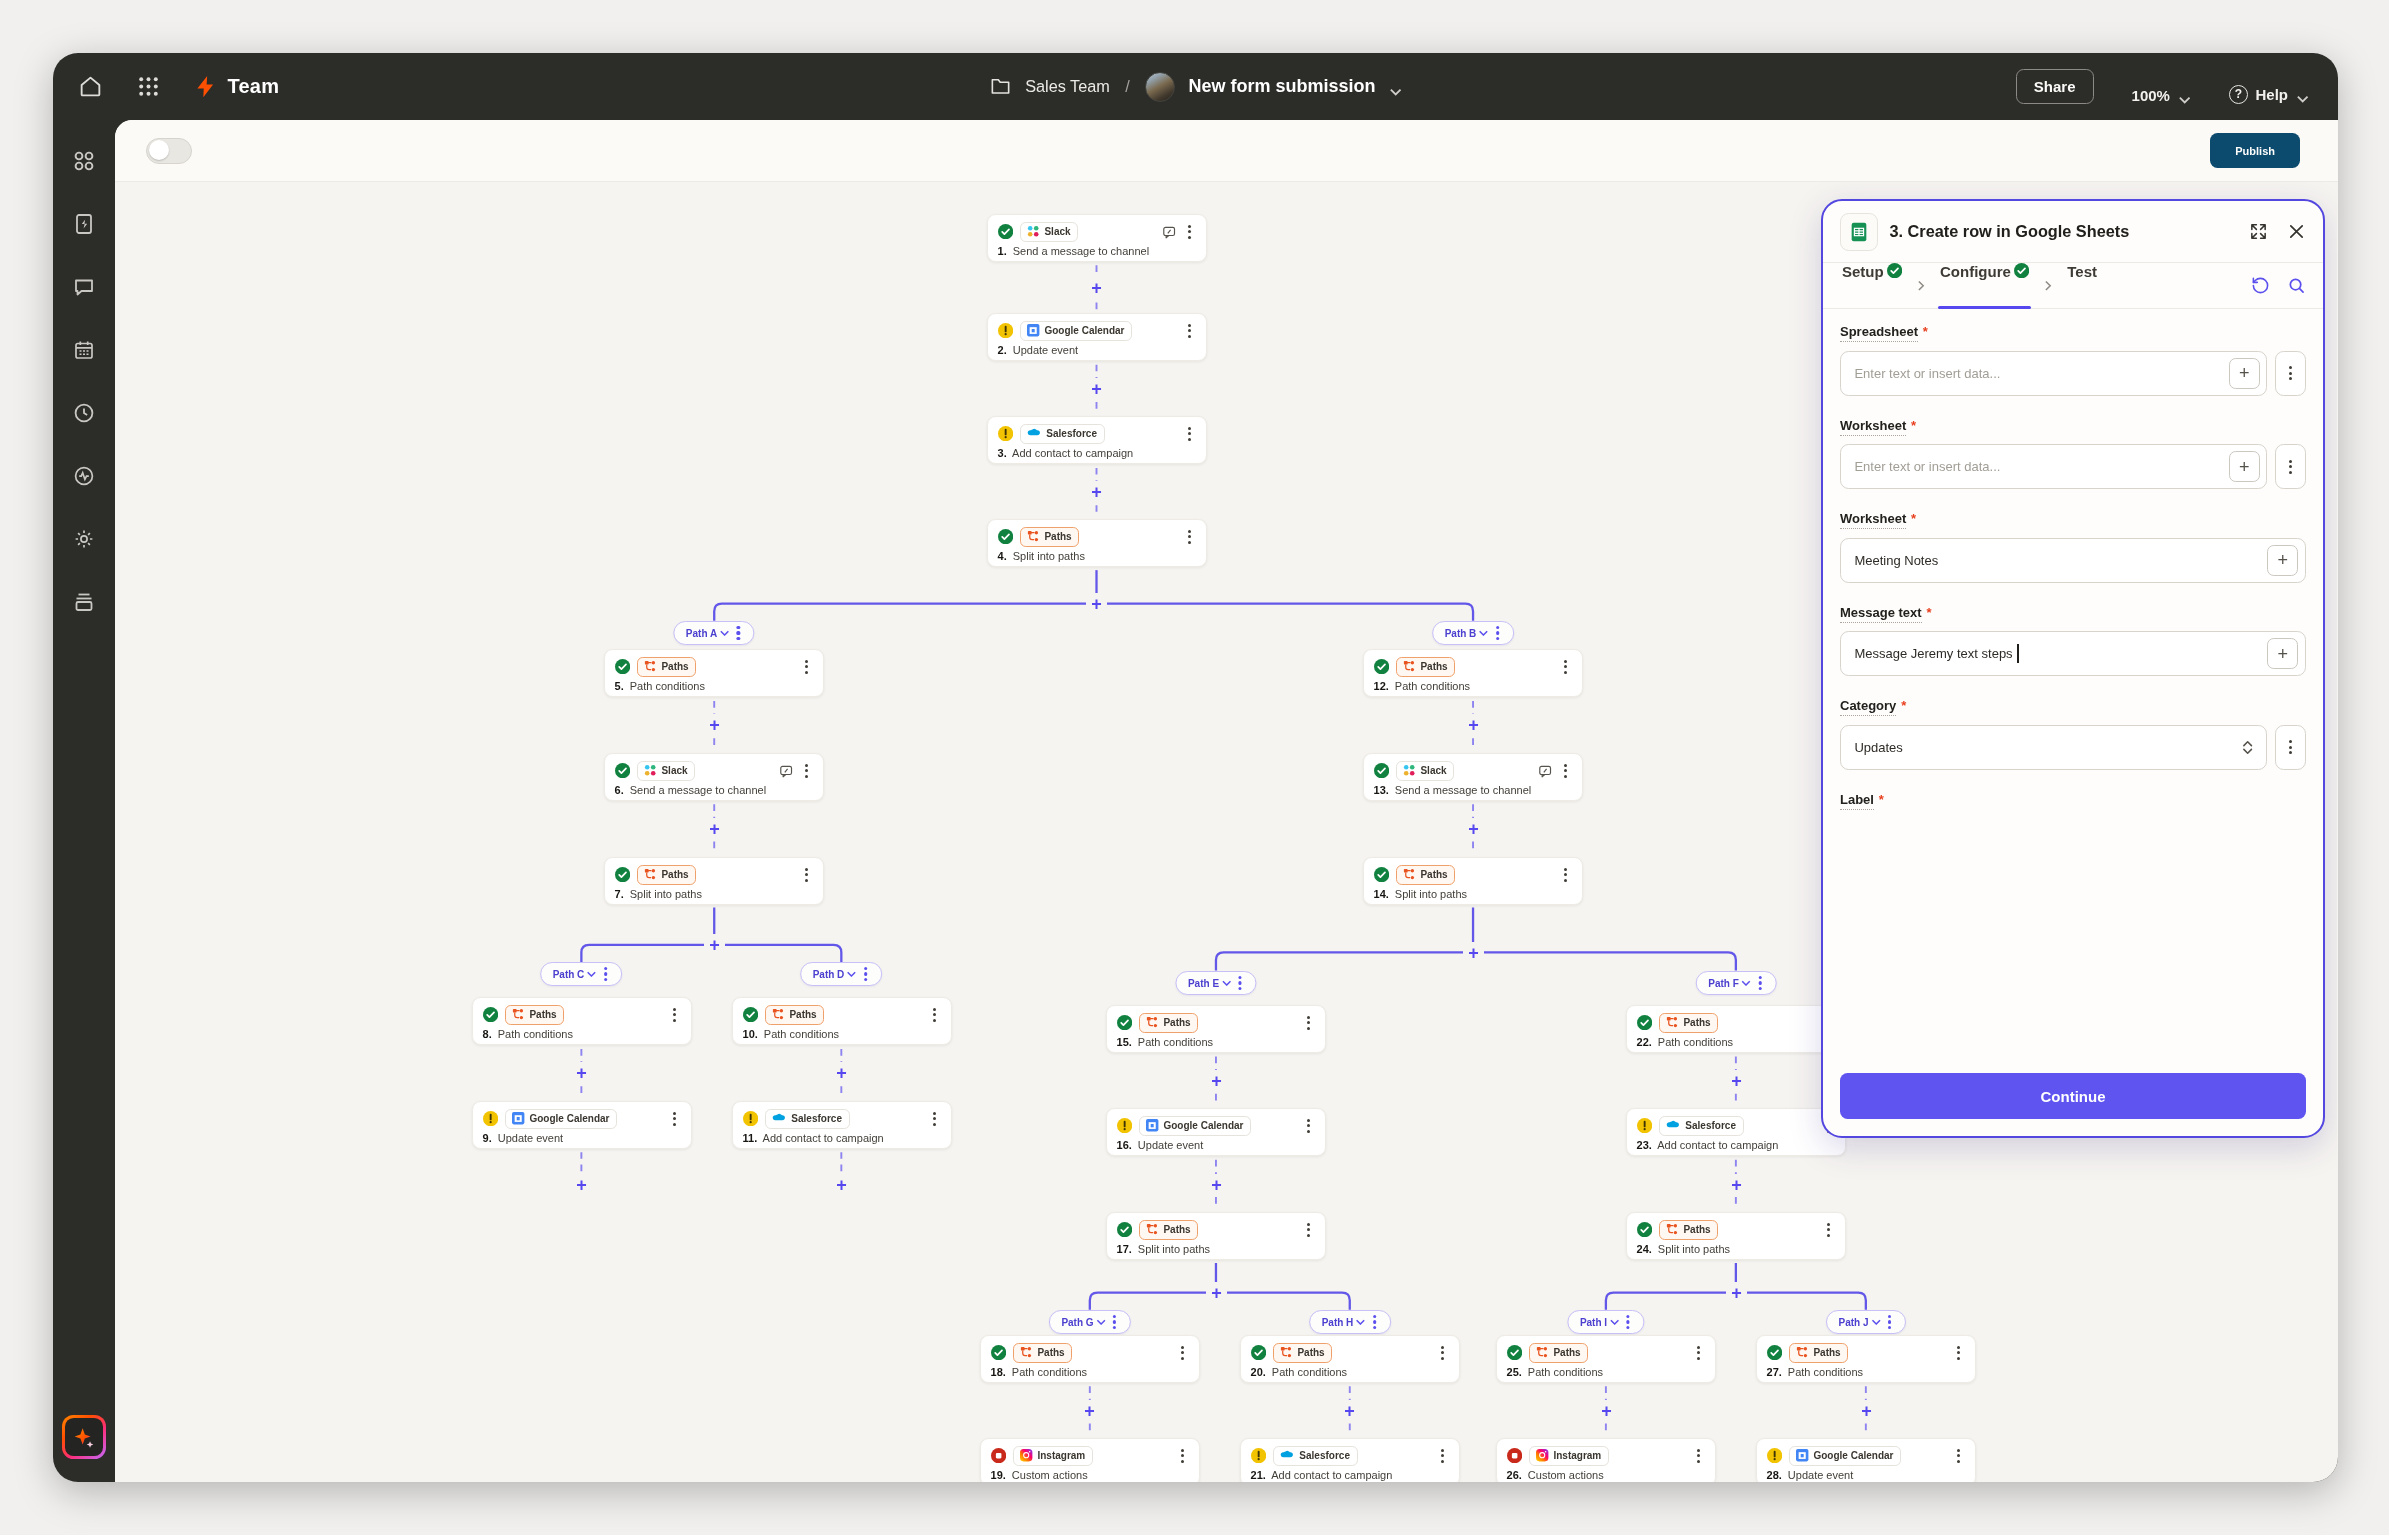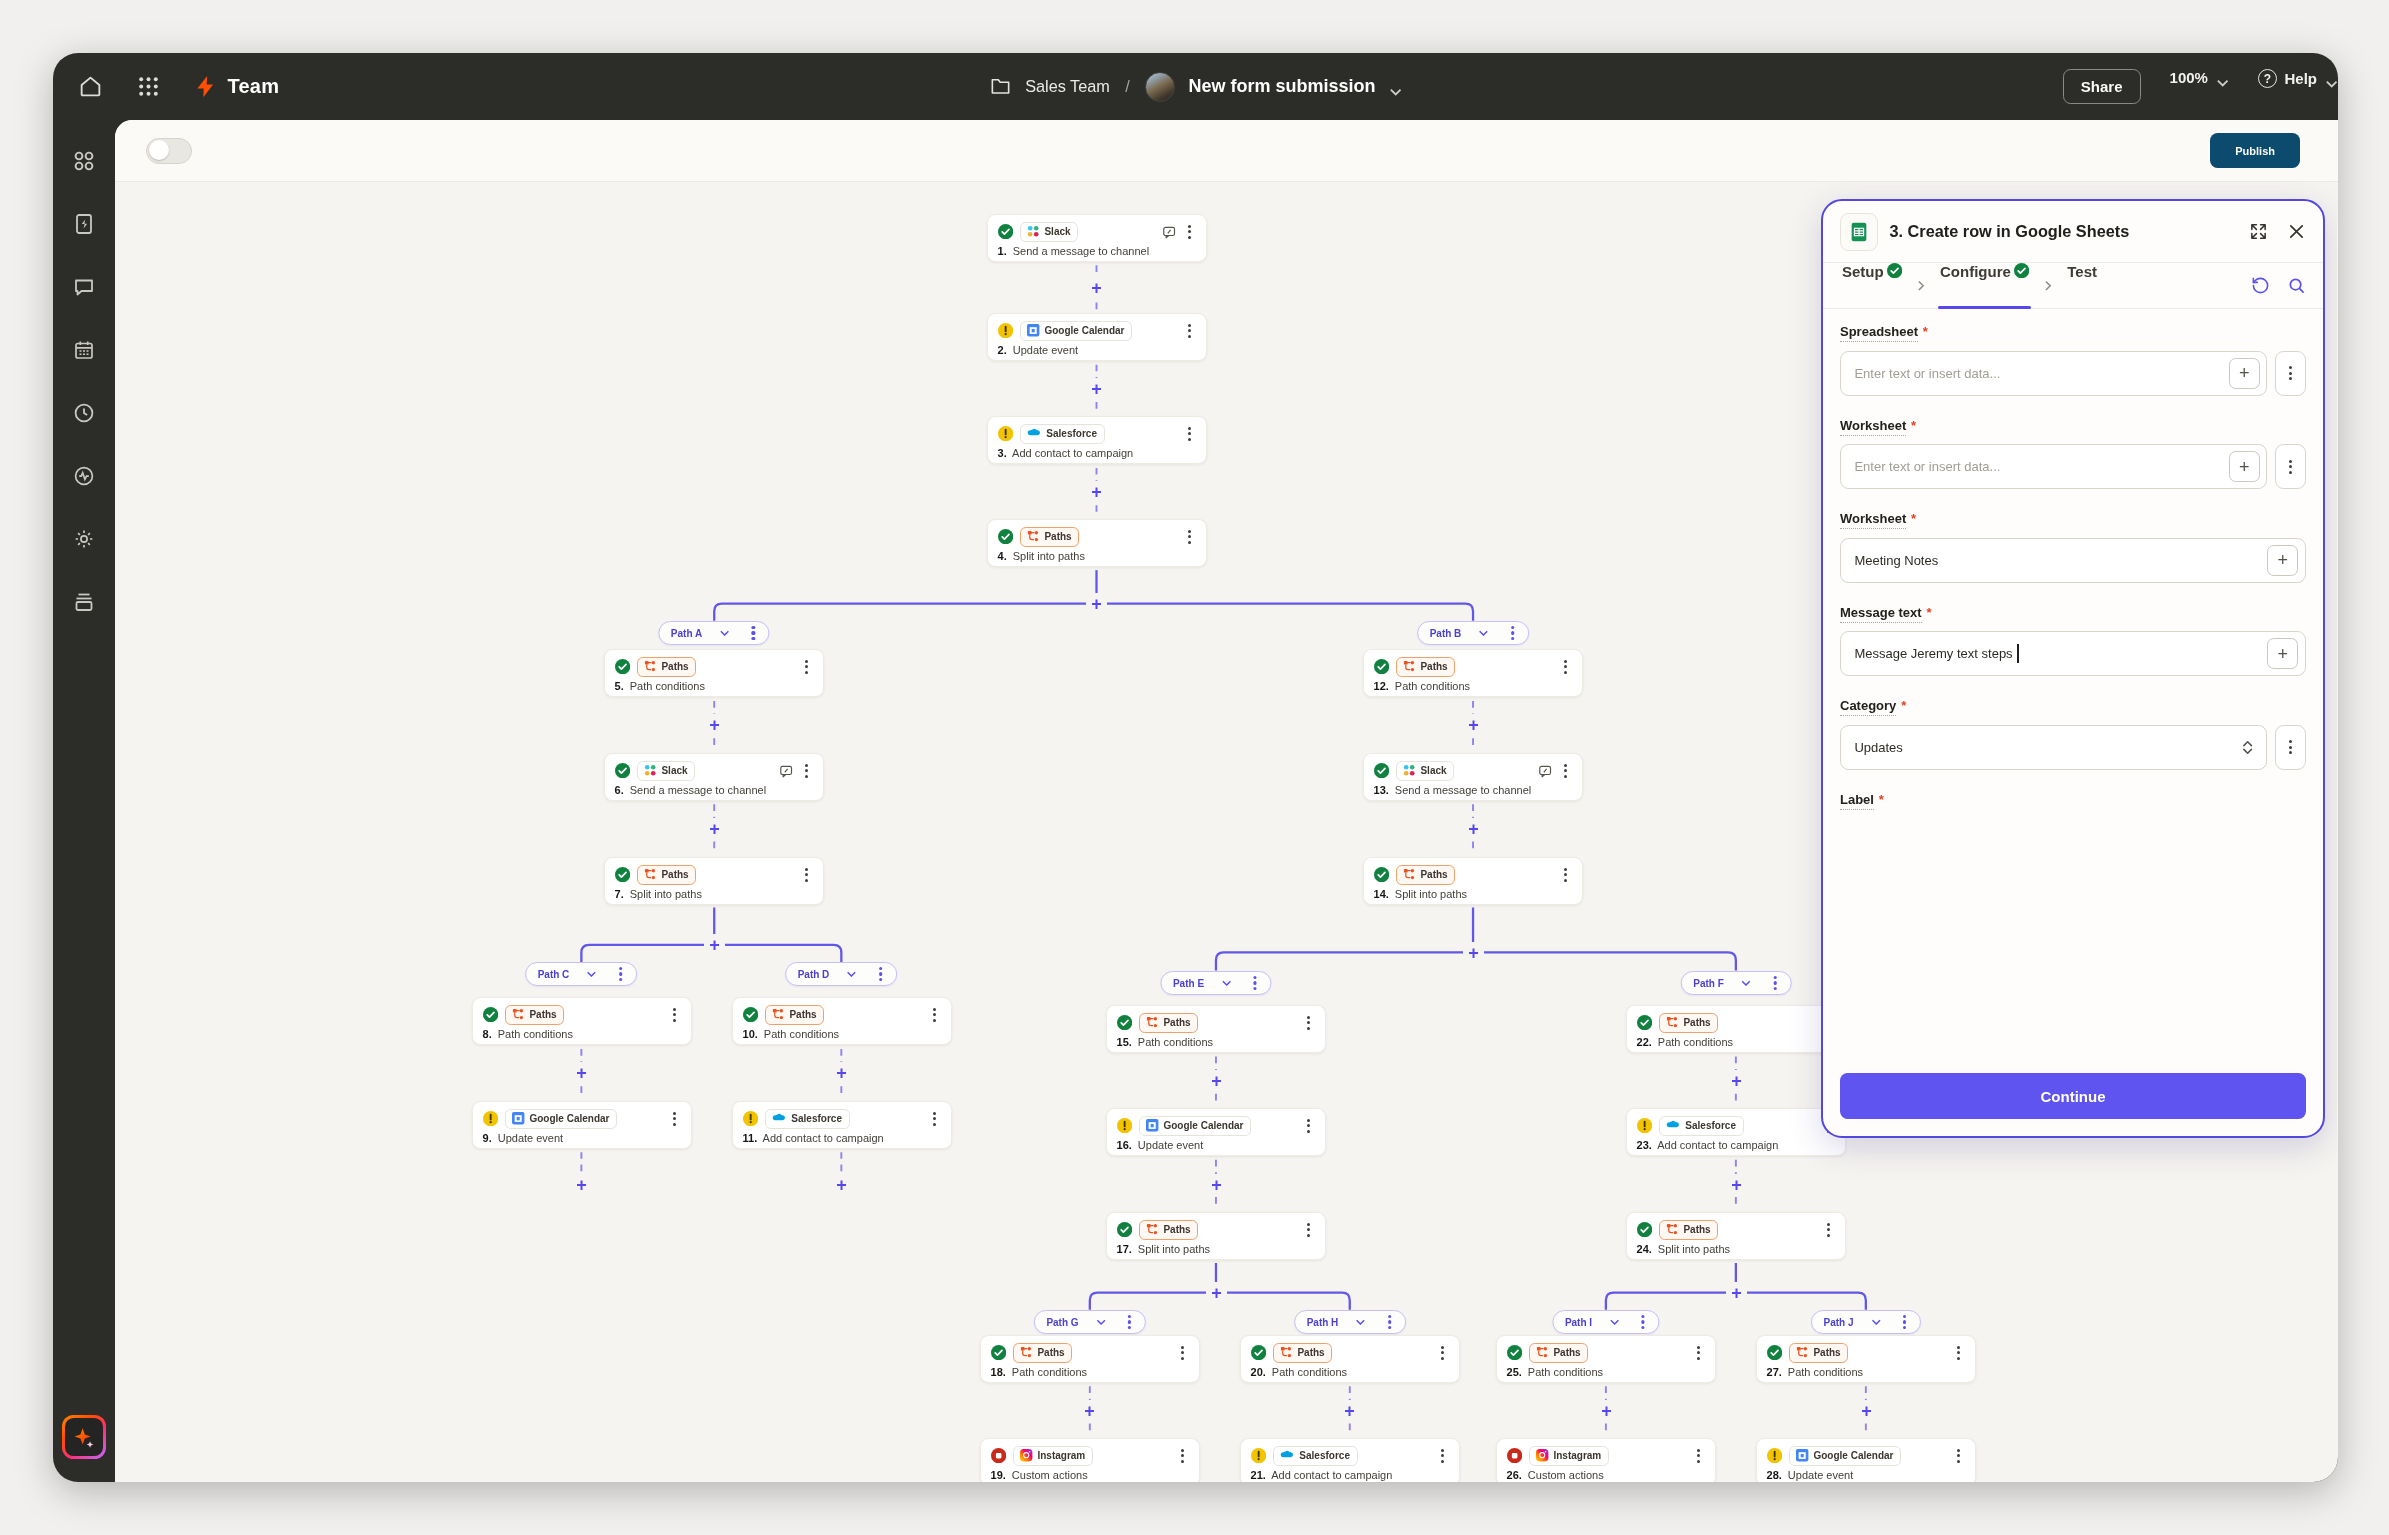--- a/index.html
+++ b/index.html
@@ -8,22 +8,22 @@
   .window { position:absolute; left:53px; top:53px; width:2285px; height:1429px;
     background:#2c2c29; border-radius:25px; overflow:hidden;
     box-shadow:0 9.6px 38px rgba(0,0,0,.25); }
 
   
   .topbar { position:absolute; left:0; top:0; right:0; height:67px; display:flex;
     align-items:center; color:#e9e8e5; }
   .tb-left { display:flex; align-items:center; gap:32.5px; padding-left:25px; z-index:2;}
   .tb-center { position:absolute; left:0; right:0; top:0; height:67px; display:flex;
     align-items:center; justify-content:center; gap:13.4px; }
-  .tb-right { margin-left:auto; display:flex; align-items:flex-start; gap:29px;
-    z-index:2; }
+  .tb-right { margin-left:auto; display:flex; align-items:flex-end; gap:38px;
+    padding-right:29px; z-index:2; }
   .tb-icon { width:25px; height:25px; color:#dddcd8; display:flex; }
   .tb-icon svg { width:100%; height:100%; }
   .brand { display:flex; align-items:center; gap:9.6px; }
   .brand .bolt { width:25px; height:25px; }
   .brand-name { font-size:20px; font-weight:bold; color:#fff; letter-spacing:0.2px; }
   .crumb-folder { width:23px; height:23px; color:#e3e2de; }
   .crumb-a { font-size:16.3px; color:#eceae6; }
   .crumb-sep { font-size:16.3px; color:#a3a19c; margin:0 1.9px; }
   .avatar { width:30px; height:30px; border-radius:50%;
     background:linear-gradient(150deg,#bdc9d2 0%,#93a2ad 22%,#7a6a4f 48%,#433a2e 75%,#211d18 100%);
@@ -82,21 +82,21 @@
   .app-pill.paths { border:1.3px solid #f0a06a; background:#fff8f2; }
   .app-pill .app-name { font-size:10px; font-weight:bold; color:#3a362f; }
   .app-pill svg { display:block; }
   .nc-spacer { flex:1; }
   .note-ic { width:14.3px; height:14.3px; color:#56534c; display:flex; }
   .note-ic svg{ width:100%; height:100%; }
   .kebab { width:13.4px; height:15.3px; display:flex; align-items:center; justify-content:center; cursor:pointer;}
   .nc-title { margin-top:2.9px; font-size:11px; color:#423e38; white-space:nowrap; }
   .nc-title b { color:#181613; margin-right:2.9px; }
   .path-pill { position:absolute; z-index:3; height:24px; transform:translateX(-50%);
-    display:flex; align-items:center; gap:17px; padding:0 8.6px 0 11.5px; background:#fdfdfc;
+    display:flex; align-items:center; gap:2px; padding:0 8.6px 0 11.5px; background:#fdfdfc;
     border:1.5px solid #c7c0f7; border-radius:12.4px; box-shadow:0 1px 1.9px rgba(60,50,160,.08);
     cursor:pointer; }
   .pp-label { font-size:10px; font-weight:bold; color:#4b40cf; }
   .pp-chev { width:10.5px; height:6.7px; color:#5b50ee; display:flex; }
   .pp-chev svg { width:100%; height:100%; }
 
   
   .panel { position:absolute; z-index:10; left:1706px; top:17px; width:504px; height:939px;
     background:#fefdfb; border:2.4px solid #5347e0; border-radius:21px;
     box-shadow:0 9.6px 32.5px rgba(50,40,140,.18); display:flex; flex-direction:column; }

